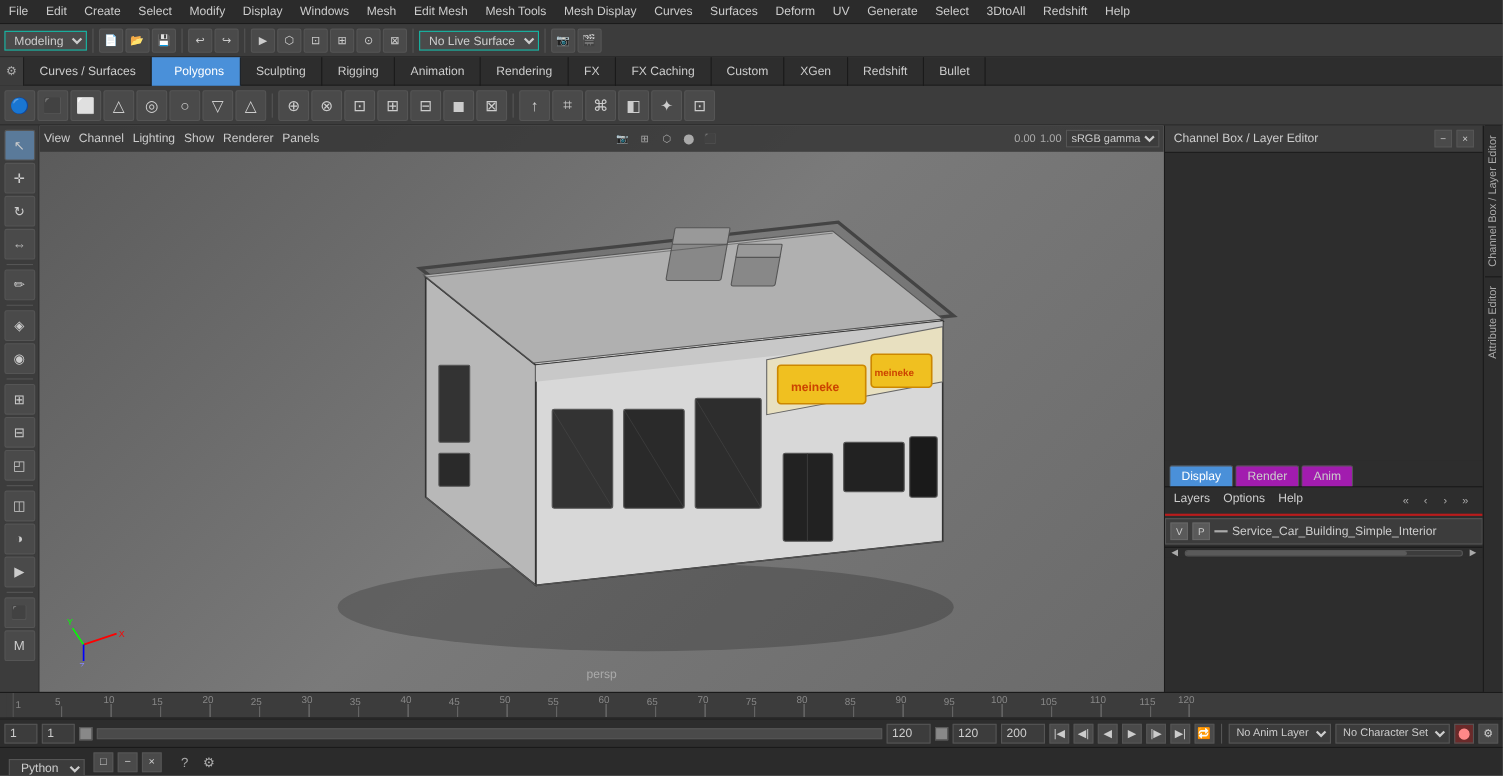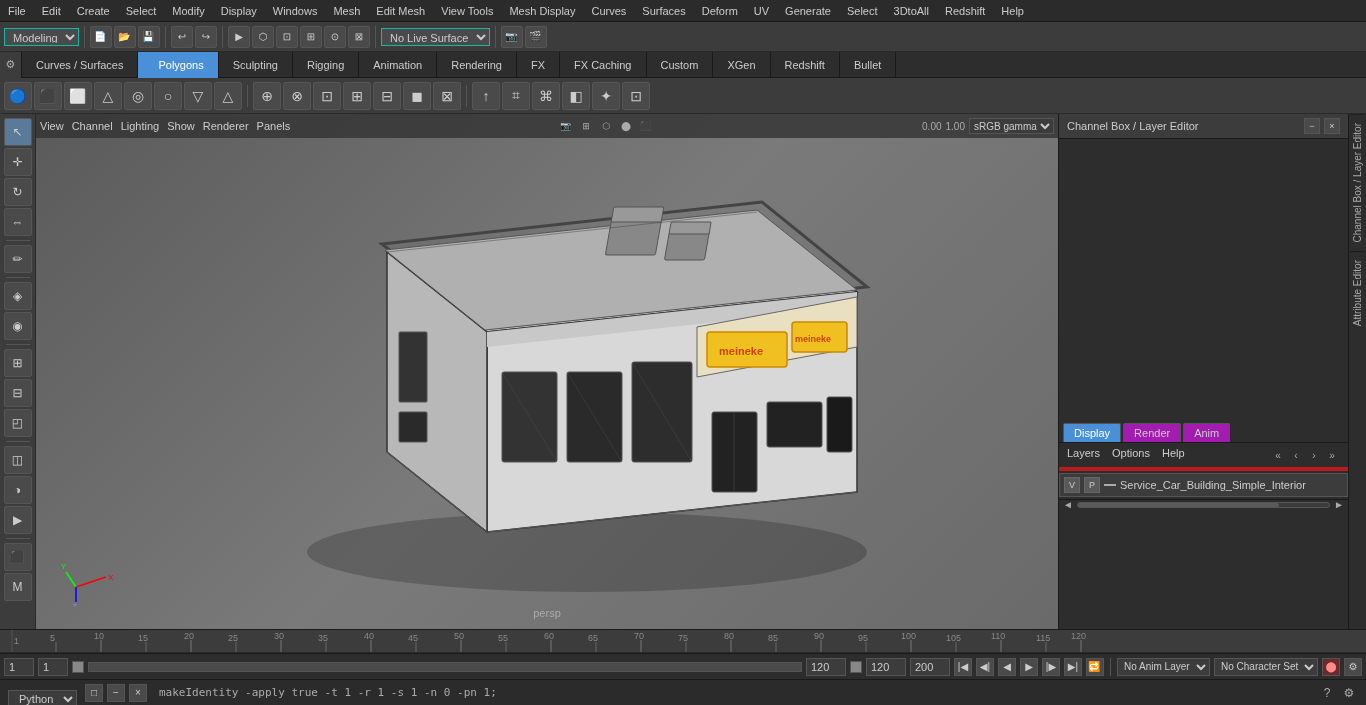--- a/index.html
+++ b/index.html
@@ -57,21 +57,21 @@
     #right-panel-actions { display: flex; gap: 4px; }
     .panel-btn { width: 16px; height: 16px; background: #4a4a4a; border: 1px solid #555; display: flex; align-items: center; justify-content: center; cursor: pointer; font-size: 9px; color: #ccc; }
 
     #right-panel-content { flex: 1; background: #2d2d2d; overflow: hidden; }
 
     
     #channel-tabs { display: flex; padding: 4px 4px 0; gap: 2px; border-bottom: 1px solid #1a1a1a; }
     .ch-tab { padding: 3px 10px; font-size: 11px; color: #ccc; cursor: pointer; border: 1px solid #555; border-bottom: none; background: #a21caf; border-radius: 2px 2px 0 0; }
     .ch-tab.active { background: #4a90d9; color: white; }
 
-    #channel-menus { display: flex; gap: 12px; padding: 4px 8px; font-size: 11px; border-bottom: 4px solid #b91c1c; }
+    #channel-menus { display: flex; gap: 12px; padding: 4px 8px; font-size: 11px; border-bottom: 2px solid #b91c1c; }
     #channel-menus span { color: #ccc; cursor: pointer; }
     .layer-ctrl-btn { width: 16px; height: 16px; display: flex; align-items: center; justify-content: center; color: #aaa; cursor: pointer; font-size: 10px; }
 
     #layer-row { display: flex; align-items: center; padding: 3px 4px; background: #3c3c3c; margin: 2px 0; border: 1px solid #555; gap: 4px; }
     .layer-v { width: 16px; height: 16px; background: #5a5a5a; border: 1px solid #666; display: flex; align-items: center; justify-content: center; font-size: 9px; color: #ccc; cursor: pointer; }
     .layer-p { width: 16px; height: 16px; background: #5a5a5a; border: 1px solid #666; display: flex; align-items: center; justify-content: center; font-size: 9px; color: #ccc; cursor: pointer; }
     .layer-line { width: 12px; height: 2px; background: #aaa; }
     .layer-name { flex: 1; font-size: 11px; color: #ccc; overflow: hidden; text-overflow: ellipsis; white-space: nowrap; }
 
     
@@ -109,21 +109,21 @@
 <div id="menu-bar">
   <span>File</span>
   <span>Edit</span>
   <span>Create</span>
   <span>Select</span>
   <span>Modify</span>
   <span>Display</span>
   <span>Windows</span>
   <span>Mesh</span>
   <span>Edit Mesh</span>
-  <span>View Tools</span>
+  <span>Mesh Tools</span>
   <span>Mesh Display</span>
   <span>Curves</span>
   <span>Surfaces</span>
   <span>Deform</span>
   <span>UV</span>
   <span>Generate</span>
   <span>Select</span>
   <span>3DtoAll</span>
   <span>Redshift</span>
   <span>Help</span>
@@ -477,20 +477,19 @@
 
   <div id="status-bar">
     <select id="status-lang">
       <option>Python</option>
     </select>
     <div style="display:flex; align-items:center; gap:4px; margin-right:4px;">
       <div style="width:18px; height:18px; background:#4a4a4a; border:1px solid #555; display:flex; align-items:center; justify-content:center; cursor:pointer; font-size:10px; color:#ccc;">□</div>
       <div style="width:18px; height:18px; background:#4a4a4a; border:1px solid #555; display:flex; align-items:center; justify-content:center; cursor:pointer; font-size:10px; color:#ccc;">−</div>
       <div style="width:18px; height:18px; background:#4a4a4a; border:1px solid #555; display:flex; align-items:center; justify-content:center; cursor:pointer; font-size:10px; color:#ccc;">×</div>
     </div>
-    <span id="status-cmd">makeIdentity -apply true -t 1 -r 1 -s 1 -n 0 -pn 1;</span>
     <div id="status-right">
       <div class="status-icon-btn">?</div>
       <div class="status-icon-btn">⚙</div>
     </div>
   </div>
 
 </div>
 
 </body></html>

